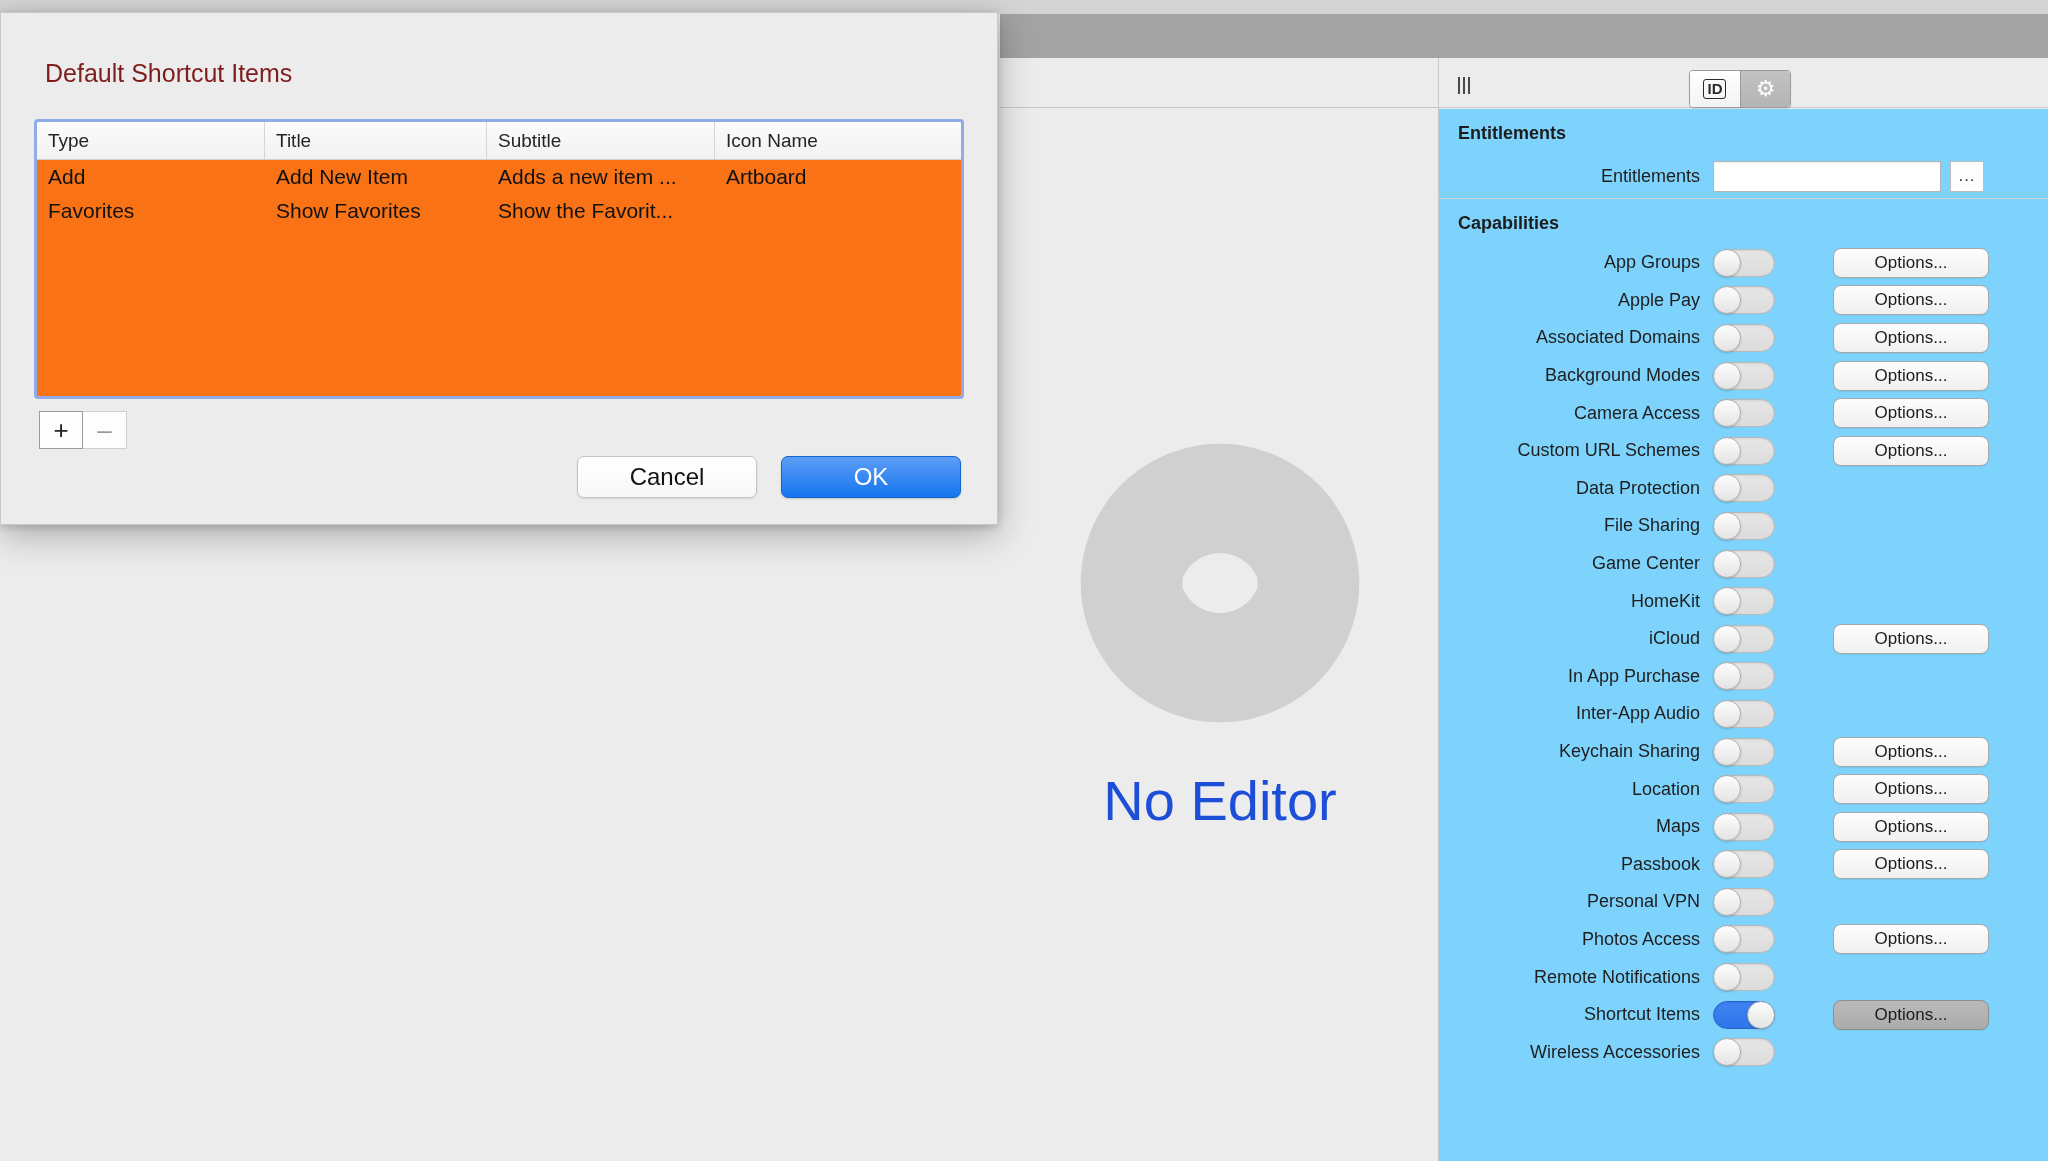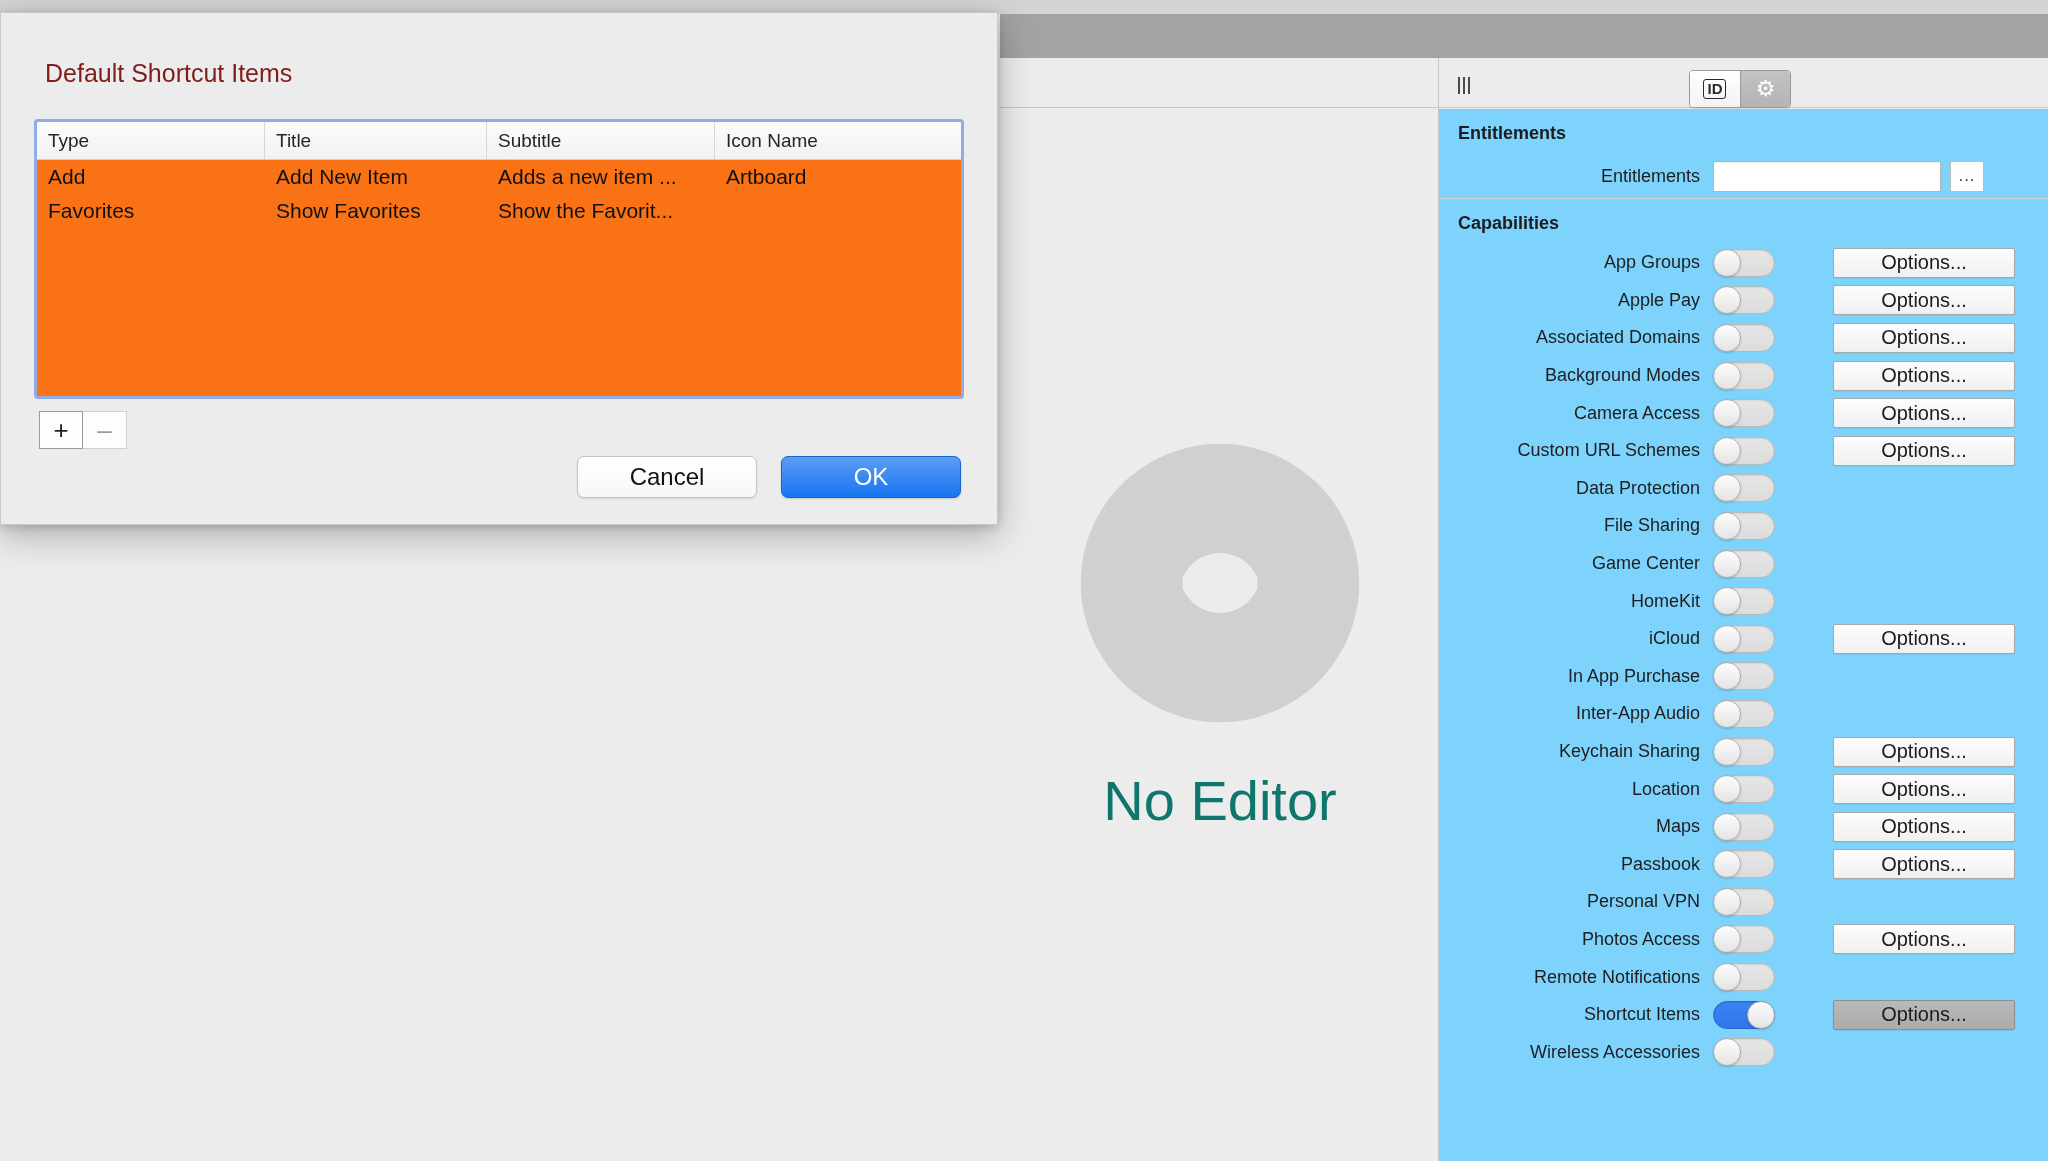--- a/index.html
+++ b/index.html
@@ -135,44 +135,44 @@
     position: absolute; top: -1px; left: -1px;
     width: 28px; height: 28px; border-radius: 50%;
     background: linear-gradient(#fdfdfd, #e4e4e4);
     border: 1px solid #aeaeae;
     box-shadow: 0 1px 2px rgba(0,0,0,.18);
   }
   .toggle.on .knob { left: auto; right: -1px; }
 
   .options-btn {
     margin-left: 58px;
-    width: 182px; height: 30px;
+    width: 156px; height: 30px;
     background: linear-gradient(#fdfdfd, #f0f0f0);
     border: 1px solid #a8a8a8;
-    border-radius: 2px;
-    font-size: 20px; color: #1c1c1c;
+    border-radius: 8px;
+    font-size: 17px; color: #1c1c1c;
     display: flex; align-items: center; justify-content: center;
     box-shadow: 0 1px 1px rgba(0,0,0,.06);
   }
   .options-btn.pressed {
     background: linear-gradient(#b9b9b9, #ababab);
     border-color: #8e8e8e;
   }
   .options-spacer { margin-left: 58px; width: 152px; height: 30px; }
 
   
   .no-editor {
     position: absolute; left: 1002px; top: 109px;
     width: 436px; height: 1052px;
     display: flex; flex-direction: column;
     align-items: center; justify-content: center;
     background: #ececec;
   }
   .ne-mark { width: 290px; height: 290px; margin-bottom: 40px; }
-  .ne-text { font-size: 56px; color: #0f766e; }
+  .ne-text { font-size: 56px; color: #1d4ed8; }
 
   
   .sheet {
     position: absolute; left: 0px; top: 12px;
     width: 998px; height: 513px;
     background: #ececec;
     border: 1px solid #c9c9c9;
     box-shadow: 0 10px 34px rgba(0,0,0,.28), 0 2px 8px rgba(0,0,0,.16);
   }
   .sheet-title {

